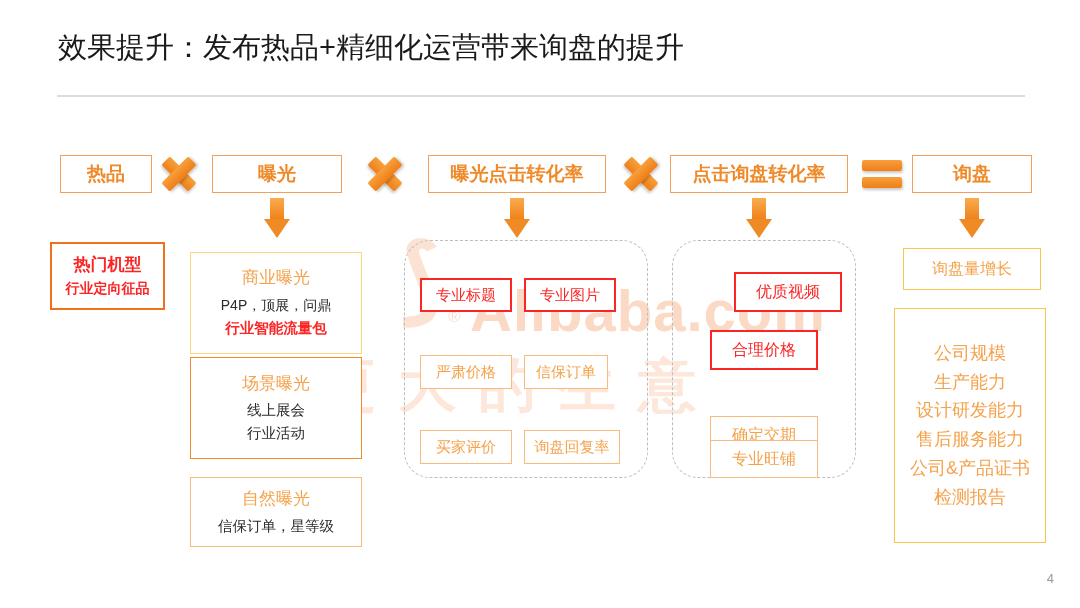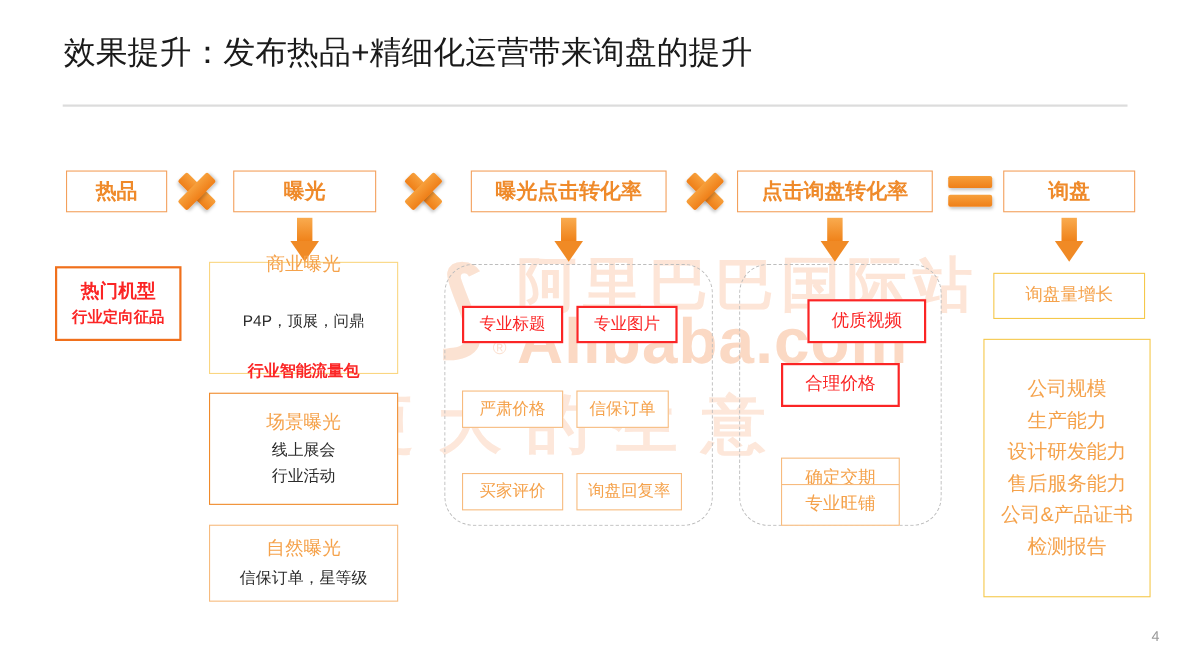--- a/index.html
+++ b/index.html
@@ -120,21 +120,20 @@
     font-size: 13px; color: #9a9a9a; z-index: 6;
   }
 </style>
 </head>
 <body>
 
 <div class="slide">
 
   <div class="watermark">
     <div class="wm-logo">⟆</div>
-    <div class="wm-cn">阿里巴巴国际站</div>
     <div class="wm-en">Alibaba.com</div>
     <div class="wm-reg">®</div>
     <div class="wm-slogan">更大的生意</div>
   </div>
 
   <div class="title">效果提升：发布热品+精细化运营带来询盘的提升</div>
   <div class="title-rule"></div>
 
   <div class="frow-box" style="left:60px; top:155px; width:92px;">热品</div>
 
@@ -181,21 +180,21 @@
   <div class="arrow" style="left:959px; top:198px;">
     <div class="stem"></div>
       <div class="head"></div>
   </div>
 
   <div class="fbox" style="left:50px; top:242px; width:115px; height:68px; border:2.5px solid #f0701c;">
     <div class="ln t-red" style="font-size:17px; font-weight:bold;">热门机型</div>
     <div class="ln t-red" style="font-size:14px; font-weight:bold; margin-top:3px;">行业定向征品</div>
   </div>
 
-  <div class="fbox" style="left:190px; top:238px; width:172px; height:102px; border:1.5px solid #fad681;gap:24px;">
+  <div class="fbox" style="left:190px; top:252px; width:172px; height:102px; border:1.5px solid #fad681;">
     <div class="ln t-orange" style="font-size:17px;">商业曝光</div>
     <div class="ln t-dark" style="font-size:14px; margin-top:6px;">P4P，顶展，问鼎</div>
     <div class="ln t-red" style="font-size:14.5px; font-weight:bold; margin-top:5px;">行业智能流量包</div>
   </div>
 
   <div class="fbox" style="left:190px; top:357px; width:172px; height:102px; border:1.5px solid #f08a2a;">
     <div class="ln t-orange" style="font-size:17px;">场景曝光</div>
     <div class="ln t-dark" style="font-size:14.5px; margin-top:6px;">线上展会</div>
     <div class="ln t-dark" style="font-size:14.5px; margin-top:4px;">行业活动</div>
   </div>

